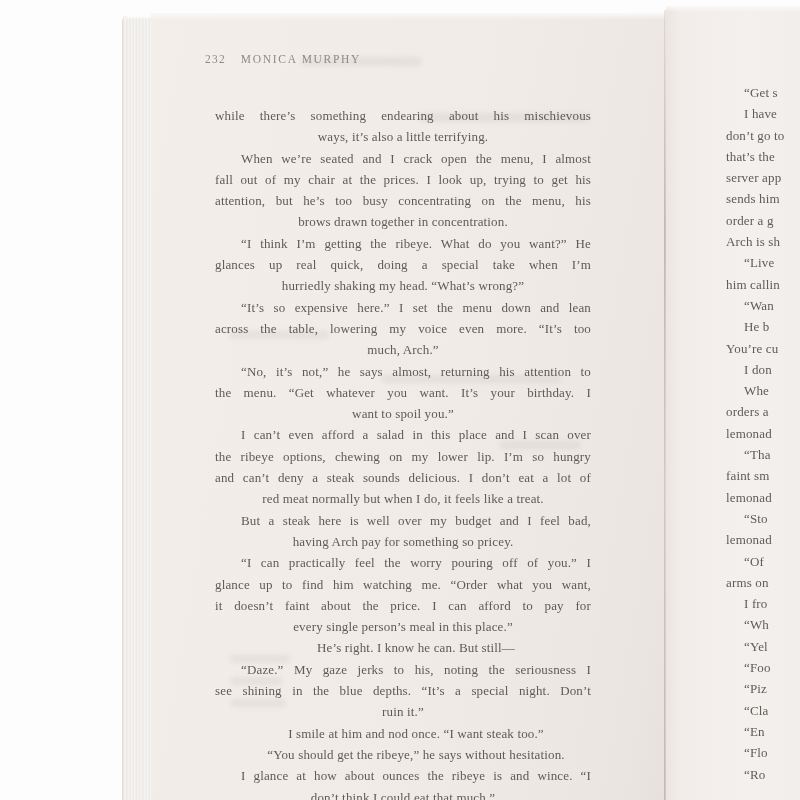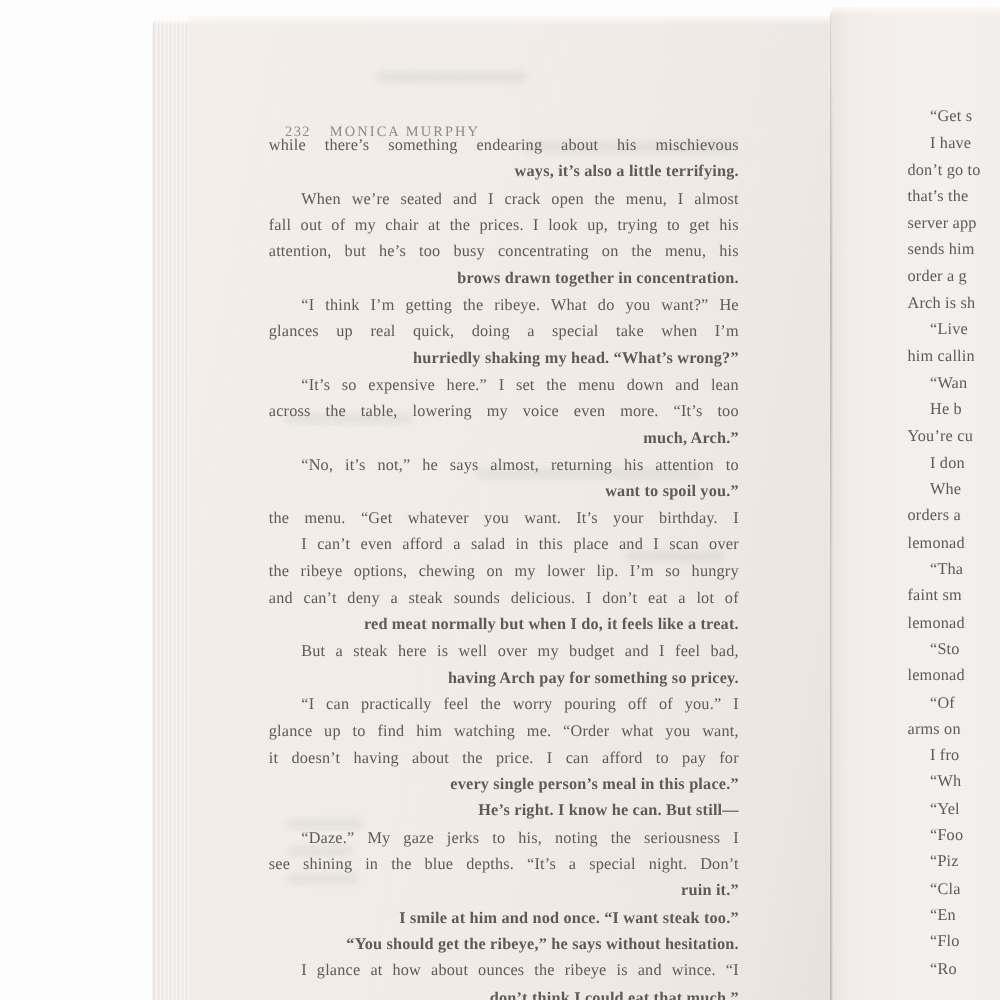--- a/index.html
+++ b/index.html
@@ -40,35 +40,34 @@
     position:absolute;left:666px;top:6px;width:134px;height:794px;
     background:linear-gradient(90deg,
       #ebe5e1 0px, #f2edea 14px, var(--right-page-color,#f4f0ed) 60%, #f2eeeb 100%);
   }
   .right-page::before{
     content:"";position:absolute;left:0;top:0;right:0;height:6px;
     background:linear-gradient(#faf8f6,rgba(250,248,246,0));
   }
   
   .running-header{
-    position:absolute;left:228px;top:52px;
+    position:absolute;left:205px;top:52px;
     font-size:11.5px;line-height:14px;letter-spacing:1.7px;
     color:var(--header-color,#8d8a87);
-    margin-top:47px;
   }
   .running-header .page-num{margin-right:15px;letter-spacing:1.2px;}
   
   .body-text{position:absolute;left:215px;top:85px;width:376px;margin-top:20px;}
   .line{
     font-size:13px;line-height:21.3px;height:21.3px;
     color:var(--text-color,#5e5b57);
     letter-spacing:.15px;
     text-align:justify;text-align-last:justify;
   }
-  .line.last{text-align:right;text-align-last:auto;font-weight:bold;}
+  .line.last{text-align:center;text-align-last:auto;}
   .line.indent{text-indent:26px;}
   
   .right-text{position:absolute;left:726px;top:82px;width:200px;}
   .rline{
     font-size:13px;line-height:21.3px;height:21.3px;white-space:nowrap;
     color:var(--text-color,#5e5b57);letter-spacing:.15px;
   }
   .rline.indent{padding-left:18px;}
   
   .smudge{
@@ -108,31 +107,31 @@
     <div class="line">fall out of my chair at the prices. I look up, trying to get his</div>
     <div class="line">attention, but he’s too busy concentrating on the menu, his</div>
     <div class="line last">brows drawn together in concentration.</div>
     <div class="line indent">“I think I’m getting the ribeye. What do you want?” He</div>
     <div class="line">glances up real quick, doing a special take when I’m</div>
     <div class="line last">hurriedly shaking my head. “What’s wrong?”</div>
     <div class="line indent">“It’s so expensive here.” I set the menu down and lean</div>
     <div class="line">across the table, lowering my voice even more. “It’s too</div>
     <div class="line last">much, Arch.”</div>
     <div class="line indent">“No, it’s not,” he says almost, returning his attention to</div>
+    <div class="line">the menu. “Get whatever you want. It’s your birthday. I</div>
     <div class="line last">want to spoil you.”</div>
-    <div class="line">the menu. “Get whatever you want. It’s your birthday. I</div>
     <div class="line indent">I can’t even afford a salad in this place and I scan over</div>
     <div class="line">the ribeye options, chewing on my lower lip. I’m so hungry</div>
     <div class="line">and can’t deny a steak sounds delicious. I don’t eat a lot of</div>
     <div class="line last">red meat normally but when I do, it feels like a treat.</div>
     <div class="line indent">But a steak here is well over my budget and I feel bad,</div>
     <div class="line last">having Arch pay for something so pricey.</div>
     <div class="line indent">“I can practically feel the worry pouring off of you.” I</div>
     <div class="line">glance up to find him watching me. “Order what you want,</div>
-    <div class="line">it doesn’t having about the price. I can afford to pay for</div>
+    <div class="line">it doesn’t faint about the price. I can afford to pay for</div>
     <div class="line last">every single person’s meal in this place.”</div>
     <div class="line indent last">He’s right. I know he can. But still—</div>
     <div class="line indent">“Daze.” My gaze jerks to his, noting the seriousness I</div>
     <div class="line">see shining in the blue depths. “It’s a special night. Don’t</div>
     <div class="line last">ruin it.”</div>
     <div class="line indent last">I smile at him and nod once. “I want steak too.”</div>
     <div class="line indent last">“You should get the ribeye,” he says without hesitation.</div>
     <div class="line indent">I glance at how about ounces the ribeye is and wince. “I</div>
     <div class="line last">don’t think I could eat that much.”</div>
   </div>

